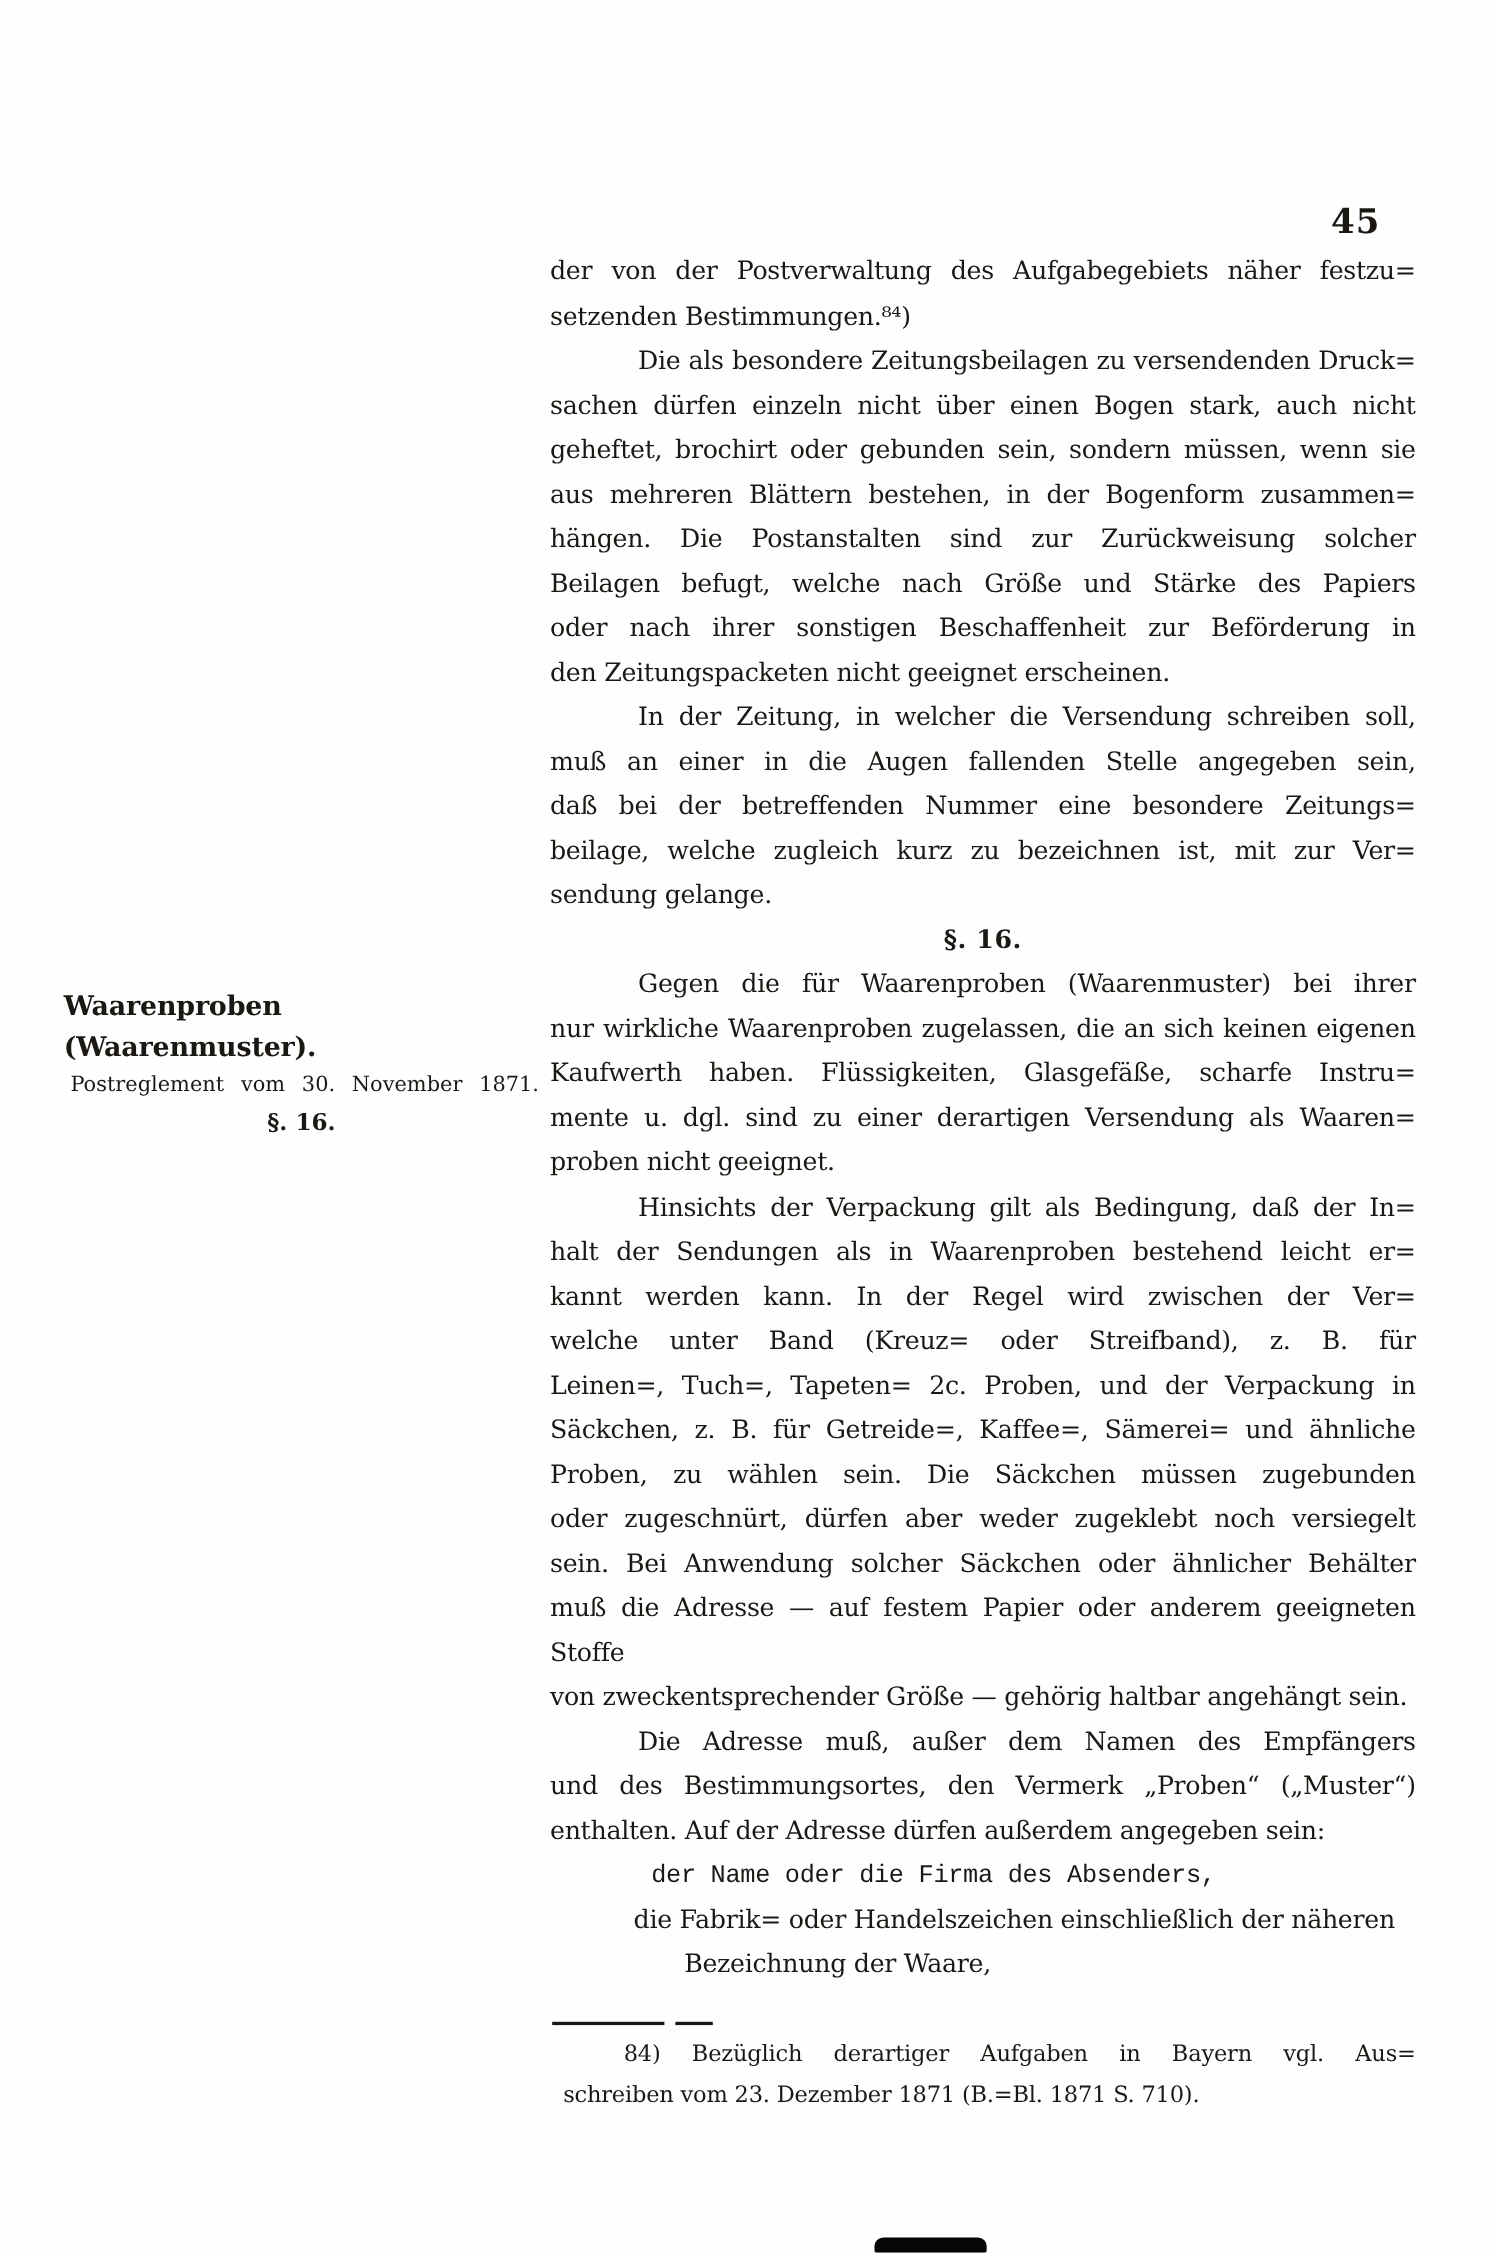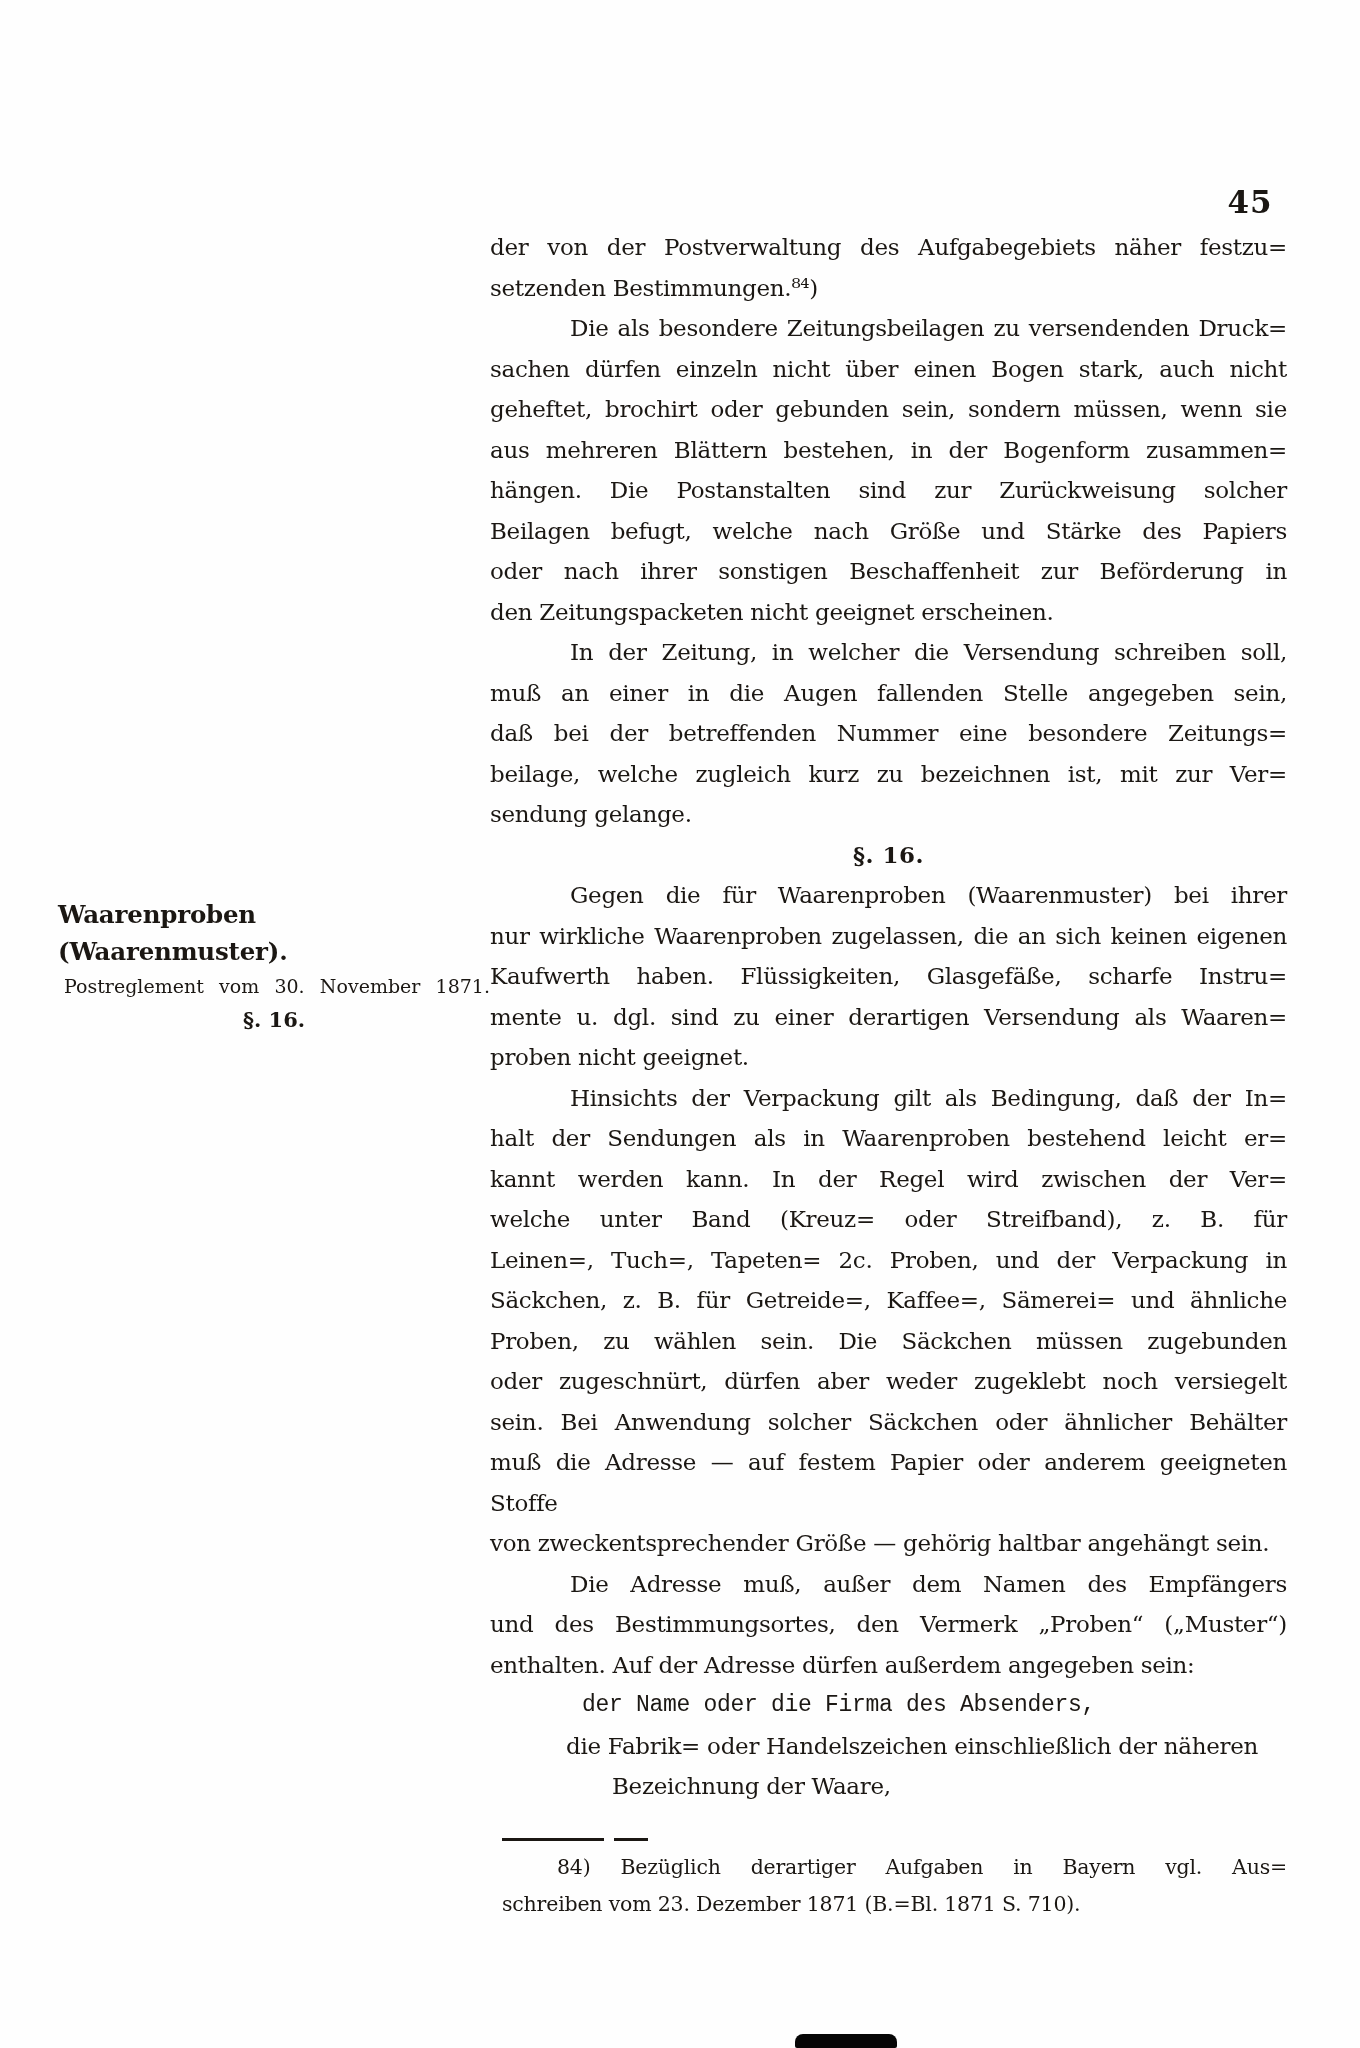--- a/index.html
+++ b/index.html
@@ -10,31 +10,31 @@
     width: 1360px; height: 2048px;
     margin: 0 auto;
     background: var(--paper);
     color: var(--ink);
     font-family: "DejaVu Serif", serif;
     overflow: hidden;
   }
   .page-number {
     position: absolute;
     left: 1210px; top: 184px; width: 80px;
-    text-align: center;
+    text-align: left;
     font-size: 31px; font-weight: 700;
     letter-spacing: 1px;
   }
   .main-column {
     position: absolute;
     left: 490px; top: 227px; width: 797px;
     font-size: 23px; line-height: 40.5px;
     letter-spacing: -0.3px;
   }
-  .line { min-height: 40.5px; }
+  .line { min-height: 40.5px; margin-left: 10px; }
   .line.j  { text-align: justify; text-align-last: justify; }
   .line.l  { text-align: left; }
   .line.ij { text-align: justify; text-align-last: justify; text-indent: 80px; }
   .line.c  { text-align: center; font-weight: 700; letter-spacing: 0.5px; }
   .line.li-a { padding-left: 92px; font-family: Liberation Mono, monospace; }
   .line.li-b { padding-left: 76px; }
   .line.li-c { padding-left: 122px; }
   .margin-note {
     position: absolute;
     left: 58px; top: 896px; width: 432px;

